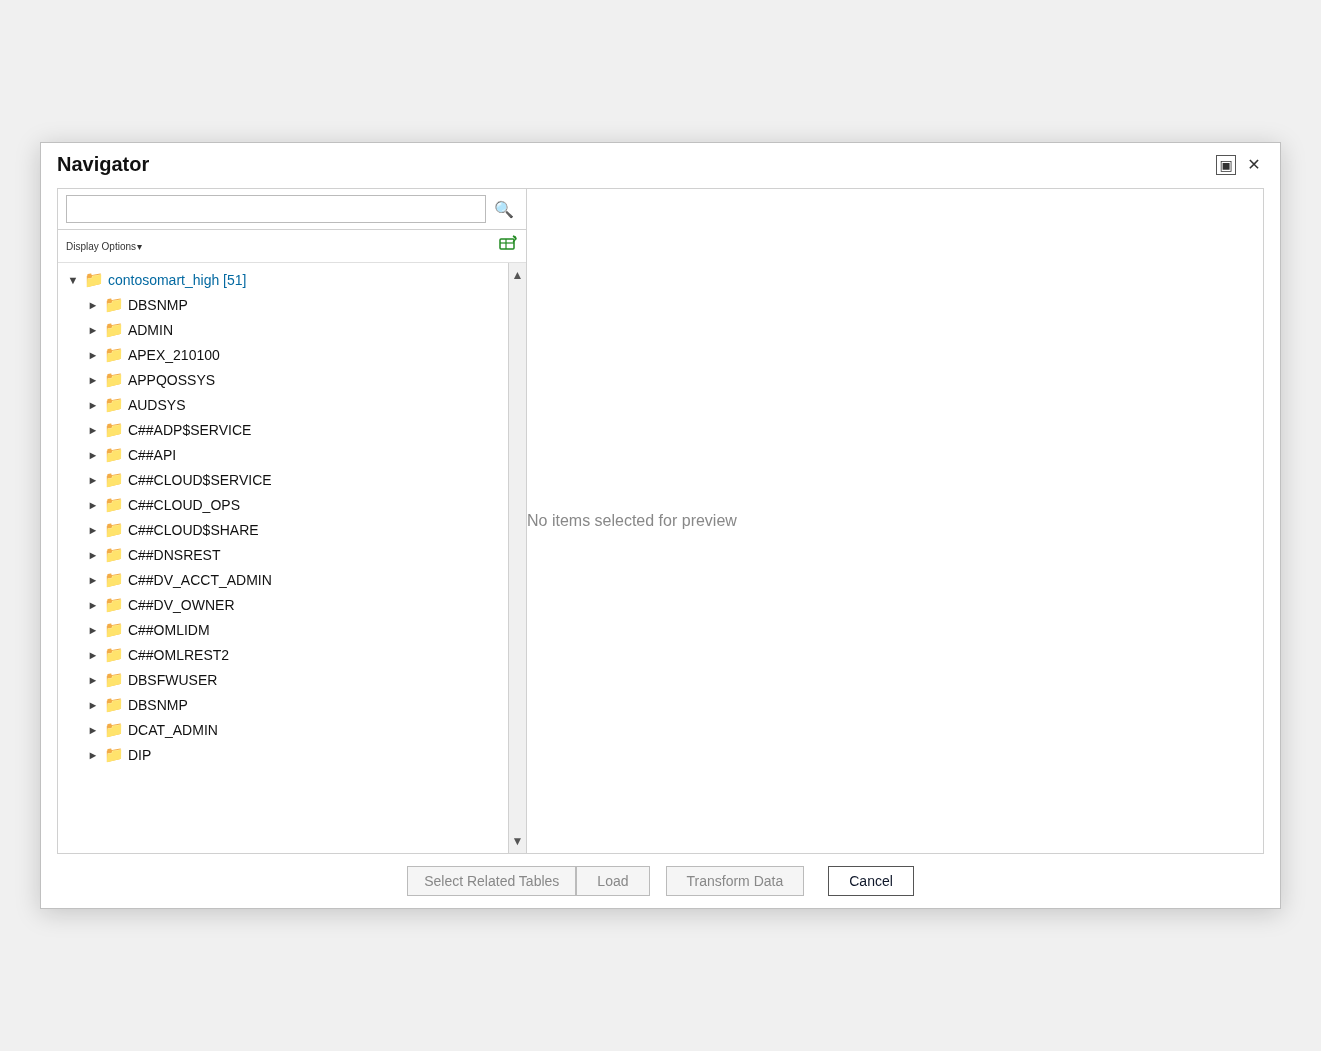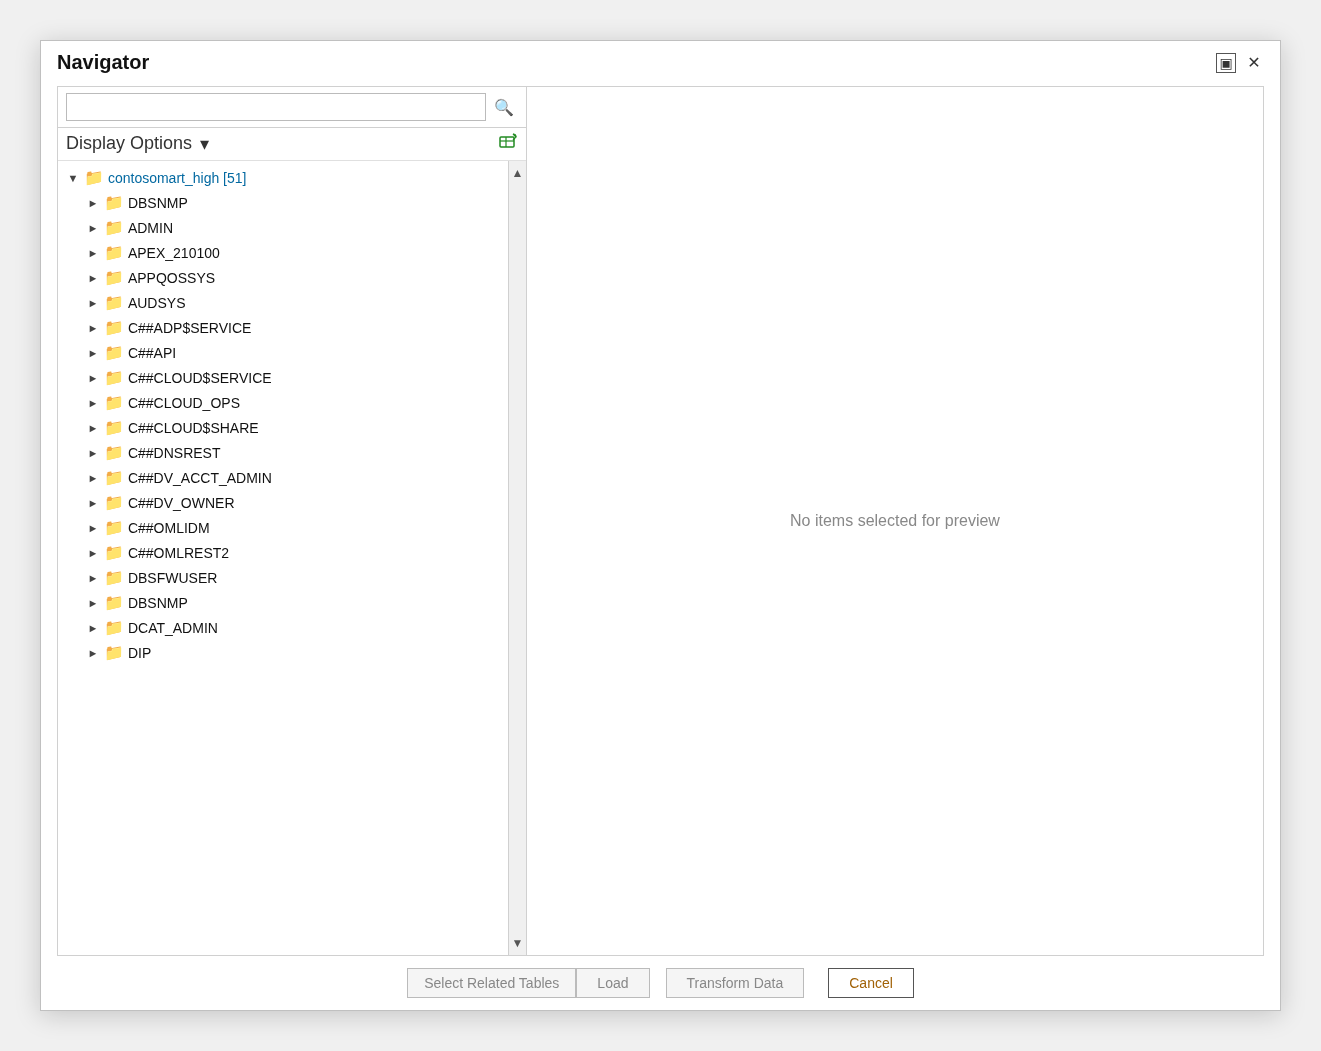--- a/index.html
+++ b/index.html
@@ -7,21 +7,21 @@
       font-family: 'Segoe UI', Arial, sans-serif;
       font-size: 14px;
       background: #f0f0f0;
       display: flex;
       align-items: center;
       justify-content: center;
       min-height: 100vh;
     }
     .window {
       width: 1241px;
-      height: 971px;
+      height: 767px;
       background: #ffffff;
       border: 1px solid #c0c0c0;
       box-shadow: 0 4px 24px rgba(0,0,0,0.18);
       display: flex;
       flex-direction: column;
       position: relative;
     }
     .title-bar {
       display: flex;
       align-items: center;
@@ -103,25 +103,25 @@
       align-items: center;
       justify-content: space-between;
       padding: 4px 8px;
       border-bottom: 1px solid #e0e0e0;
       flex-shrink: 0;
     }
     .display-options-btn {
       background: none;
       border: none;
       cursor: pointer;
-      font-size: 18px;
+      font-size: 10px;
       color: #333;
       display: flex;
       align-items: flex-start;
-      gap: 8px;
+      gap: 1px;
     }
     .refresh-icon-btn {
       background: none;
       border: none;
       cursor: pointer;
       font-size: 16px;
       color: #228B22;
       display: flex;
       align-items: center;
     }
@@ -197,21 +197,20 @@
       height: 20px;
       display: flex;
       align-items: center;
       justify-content: center;
     }
     
     .right-panel {
       flex: 1;
       display: flex;
       align-items: center;
-      justify-content: center;
       background: #fff;
       border: 1px solid #d0d0d0;
       border-left: none;
     }
     .no-items-text {
       font-size: 16px;
       color: #888;
     }
     
     .footer {
@@ -229,21 +228,21 @@
     .footer-btn {
       padding: 6px 20px;
       font-size: 14px;
       cursor: pointer;
       border: 1px solid #bbb;
       background: #f5f5f5;
       color: #888;
     }
     .footer-btn.cancel {
       background: #fff;
-      color: #a16207;
+      color: #0f172a;
       border: 1px solid #555;
       margin-left: 8px;
     }
     .footer-btn-left {
       padding: 6px 16px;
       font-size: 14px;
       cursor: pointer;
       border: 1px solid #bbb;
       background: #f5f5f5;
       color: #888;

